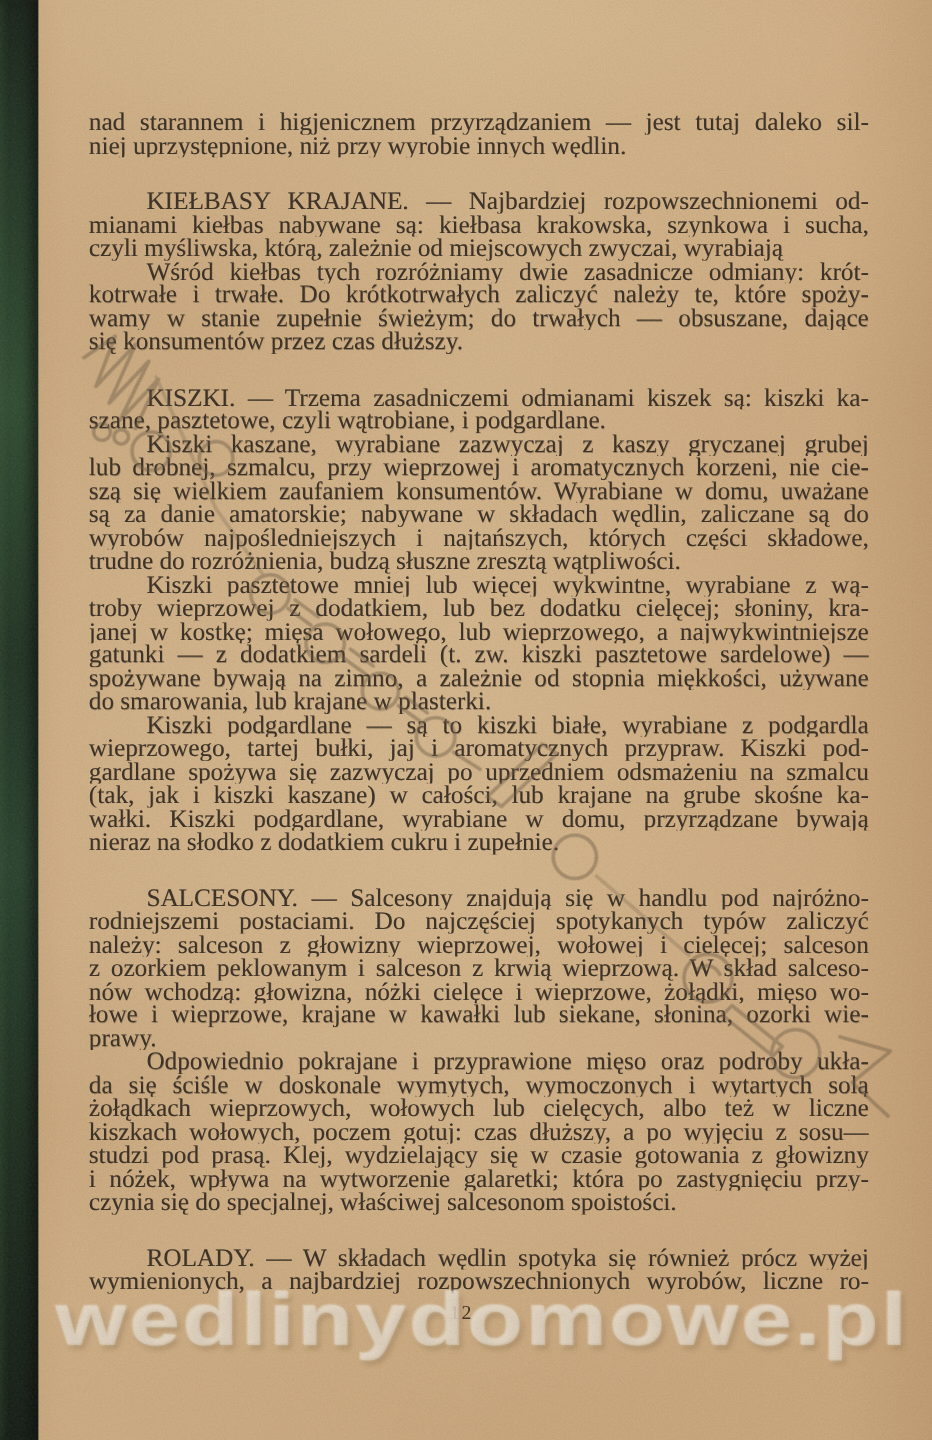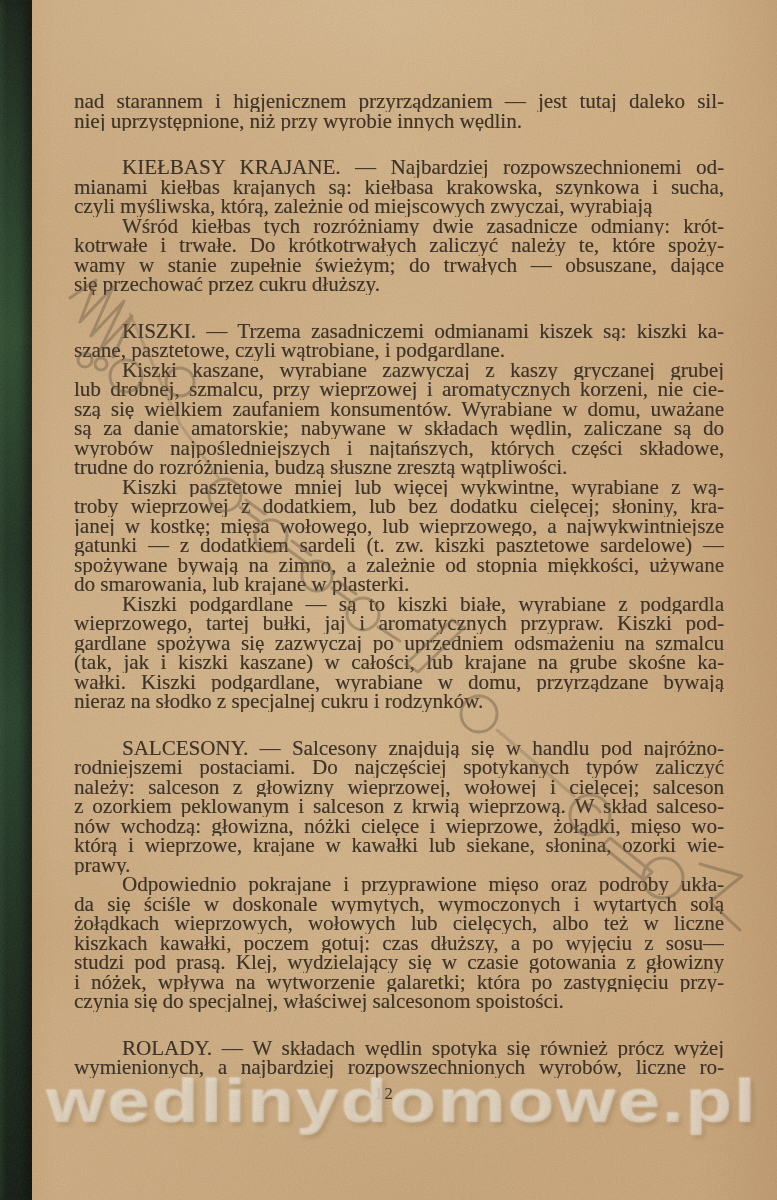--- a/index.html
+++ b/index.html
@@ -55,28 +55,28 @@
 
   <div class="spine"></div>
 
   <div class="textcol" id="textcol">
       <div class="para">
         <div class="tline">nad starannem i higjenicznem przyrządzaniem — jest tutaj daleko sil-</div>
         <div class="tline">niej uprzystępnione, niż przy wyrobie innych wędlin.</div>
       </div>
       <div class="para gap indent">
         <div class="tline">KIEŁBASY KRAJANE. — Najbardziej rozpowszechnionemi od-</div>
-        <div class="tline">mianami kiełbas krajanych są: kiełbasa krakowska, szynkowa i sucha,</div>
+        <div class="tline">mianami kiełbas nabywane są: kiełbasa krakowska, szynkowa i sucha,</div>
         <div class="tline">czyli myśliwska, którą, zależnie od miejscowych zwyczai, wyrabiają</div>
       </div>
       <div class="para indent">
         <div class="tline">Wśród kiełbas tych rozróżniamy dwie zasadnicze odmiany: krót-</div>
         <div class="tline">kotrwałe i trwałe. Do krótkotrwałych zaliczyć należy te, które spoży-</div>
         <div class="tline">wamy w stanie zupełnie świeżym; do trwałych — obsuszane, dające</div>
-        <div class="tline">się przechować przez cukru dłuższy.</div>
+        <div class="tline">się konsumentów przez czas dłuższy.</div>
       </div>
       <div class="para gap indent">
         <div class="tline">KISZKI. — Trzema zasadniczemi odmianami kiszek są: kiszki ka-</div>
         <div class="tline">szane, pasztetowe, czyli wątrobiane, i podgardlane.</div>
       </div>
       <div class="para indent">
         <div class="tline">Kiszki kaszane, wyrabiane zazwyczaj z kaszy gryczanej grubej</div>
         <div class="tline">lub drobnej, szmalcu, przy wieprzowej i aromatycznych korzeni, nie cie-</div>
         <div class="tline">szą się wielkiem zaufaniem konsumentów. Wyrabiane w domu, uważane</div>
         <div class="tline">są za danie amatorskie; nabywane w składach wędlin, zaliczane są do</div>
@@ -90,36 +90,36 @@
         <div class="tline">gatunki — z dodatkiem sardeli (t. zw. kiszki pasztetowe sardelowe) —</div>
         <div class="tline">spożywane bywają na zimno, a zależnie od stopnia miękkości, używane</div>
         <div class="tline">do smarowania, lub krajane w plasterki.</div>
       </div>
       <div class="para indent">
         <div class="tline">Kiszki podgardlane — są to kiszki białe, wyrabiane z podgardla</div>
         <div class="tline">wieprzowego, tartej bułki, jaj i aromatycznych przypraw. Kiszki pod-</div>
         <div class="tline">gardlane spożywa się zazwyczaj po uprzedniem odsmażeniu na szmalcu</div>
         <div class="tline">(tak, jak i kiszki kaszane) w całości, lub krajane na grube skośne ka-</div>
         <div class="tline">wałki. Kiszki podgardlane, wyrabiane w domu, przyrządzane bywają</div>
-        <div class="tline">nieraz na słodko z specjalnej cukru i rodzynków.</div>
+        <div class="tline">nieraz na słodko z dodatkiem cukru i zupełnie.</div>
       </div>
       <div class="para gap indent">
         <div class="tline">SALCESONY. — Salcesony znajdują się w handlu pod najróżno-</div>
         <div class="tline">rodniejszemi postaciami. Do najczęściej spotykanych typów zaliczyć</div>
         <div class="tline">należy: salceson z głowizny wieprzowej, wołowej i cielęcej; salceson</div>
         <div class="tline">z ozorkiem peklowanym i salceson z krwią wieprzową. W skład salceso-</div>
         <div class="tline">nów wchodzą: głowizna, nóżki cielęce i wieprzowe, żołądki, mięso wo-</div>
-        <div class="tline">którą i wieprzowe, krajane w kawałki lub siekane, słonina, ozorki wie-</div>
+        <div class="tline">łowe i wieprzowe, krajane w kawałki lub siekane, słonina, ozorki wie-</div>
         <div class="tline">prawy.</div>
       </div>
       <div class="para indent">
         <div class="tline">Odpowiednio pokrajane i przyprawione mięso oraz podroby ukła-</div>
         <div class="tline">da się ściśle w doskonale wymytych, wymoczonych i wytartych solą</div>
         <div class="tline">żołądkach wieprzowych, wołowych lub cielęcych, albo też w liczne</div>
-        <div class="tline">kiszkach kawałki, poczem gotuj: czas dłuższy, a po wyjęciu z sosu—</div>
+        <div class="tline">kiszkach wołowych, poczem gotuj: czas dłuższy, a po wyjęciu z sosu—</div>
         <div class="tline">studzi pod prasą. Klej, wydzielający się w czasie gotowania z głowizny</div>
         <div class="tline">i nóżek, wpływa na wytworzenie galaretki; która po zastygnięciu przy-</div>
         <div class="tline">czynia się do specjalnej, właściwej salcesonom spoistości.</div>
       </div>
       <div class="para gap indent cont">
         <div class="tline">ROLADY. — W składach wędlin spotyka się również prócz wyżej</div>
         <div class="tline">wymienionych, a najbardziej rozpowszechnionych wyrobów, liczne ro-</div>
       </div>
     </div>
 

